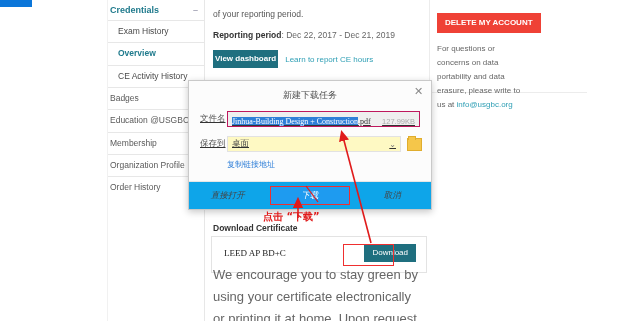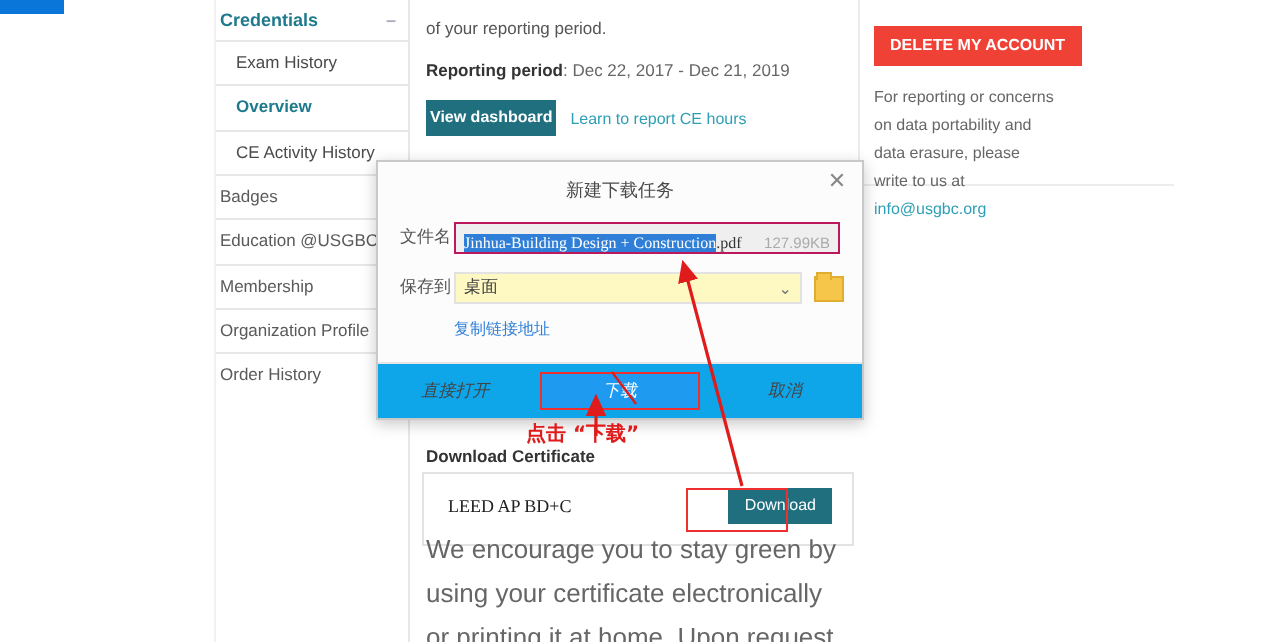--- a/index.html
+++ b/index.html
@@ -61,21 +61,21 @@
   .rline{position:absolute;left:429px;top:0;width:1px;height:92px;background:#ececec;}
   .rline-b{position:absolute;left:429px;top:92px;width:158px;height:1px;background:#ececec;}
 
   
   .dlg{position:absolute;left:188px;top:80px;width:242px;height:128px;
        background:#fcfcfc;border:1px solid #c9c9c9;
        box-shadow:0 2px 7px rgba(0,0,0,.22);}
   .dlg-title{text-align:center;font-size:9px;color:#4a4a4a;padding-top:8px;}
   .dlg-close{position:absolute;right:7px;top:5px;width:11px;height:11px;
              color:#888;font-size:11px;line-height:11px;text-align:center;}
-  .row{display:flex;align-items:center;margin-top:9px;padding-left:11px;}
+  .row{display:flex;align-items:center;margin-top:9px;padding-left:11px;text-decoration:underline;}
   .row-lab{width:27px;font-size:8.5px;color:#555;flex:none;}
   .fname{flex:1;height:16px;background:#efefef;border:1px solid #be185d;
          display:flex;align-items:flex-end;padding:0 4px;margin-right:11px;
          box-sizing:border-box;overflow:hidden;}
   .fname .sel{background:#2f7fd8;color:#fff;font-size:8px;white-space:nowrap;
               font-family:"Liberation Serif",serif;}
   .fname .ext{font-size:8px;color:#333;font-family:"Liberation Serif",serif;}
   .fname .size{margin-left:auto;font-size:7.5px;color:#aaa;padding-left:4px;}
   .saveto{flex:1;height:16px;background:#fef9c3;border:1px solid #e2e2e2;
           display:flex;align-items:center;padding:0 4px;box-sizing:border-box;}
@@ -159,21 +159,21 @@
   <div class="dl-hl"></div>
 
   <div class="foot">
     <span>We encourage you to stay green by using your certificate electronically or printing it at home. Upon request, GBCI will mail you a printed copy for a $25 fee. Order yours </span>
   </div>
 
   <div class="rline"></div>
   <div class="rline-b"></div>
   <div class="right">
     <span class="danger">DELETE MY ACCOUNT</span>
-    <p><span>For reporting or concerns on data portability and data erasure, please write to us at </span><a href="#">info@usgbc.org</a></p>
+    <p><span>For questions or concerns on data portability and data erasure, please write to us at </span><a href="#">info@usgbc.org</a></p>
   </div>
 
   <div class="dlg">
     <div class="dlg-title">新建下载任务</div>
     <div class="dlg-close">✕</div>
 
     <div class="row">
       <div class="row-lab">文件名</div>
       <div class="fname">
         <span class="sel">Jinhua-Building Design + Construction</span>

